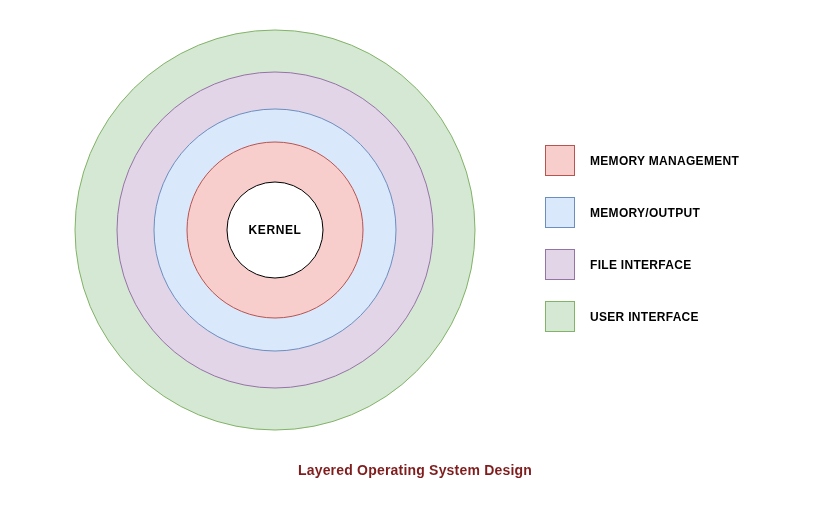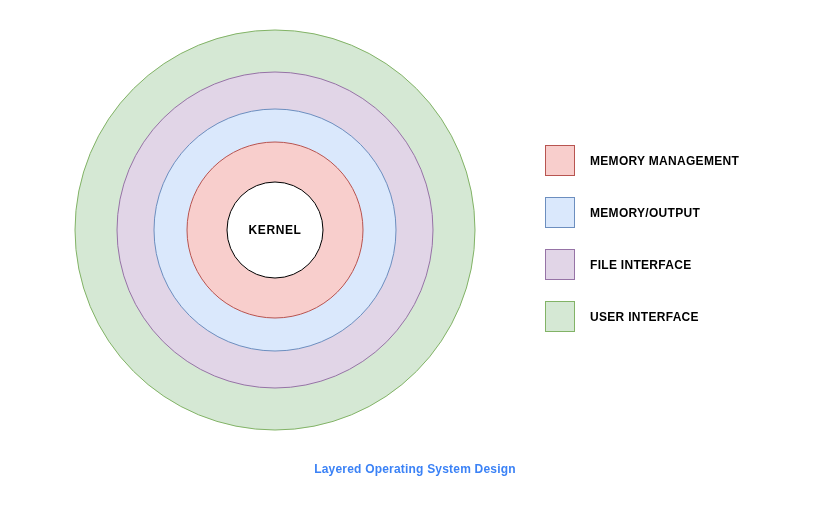--- a/index.html
+++ b/index.html
@@ -52,23 +52,23 @@
     letter-spacing: 0.3px;
     color: #000000;
     white-space: nowrap;
   }
   .diagram-title {
     position: absolute;
     left: 0;
     top: 462px;
     width: 100%;
     text-align: center;
-    font-size: 12px;
+    font-size: 14px;
     font-weight: bold;
-    color: #3b82f6;
+    color: #7f1d1d;
     letter-spacing: 0.2px;
   }
 </style>
 </head>
 <body>
 
 <div class="canvas">
 
   <svg class="rings-svg" viewBox="0 0 404 404">
     <circle cx="202" cy="202" r="200" fill="#d5e8d4" stroke="#82b366"></circle>

